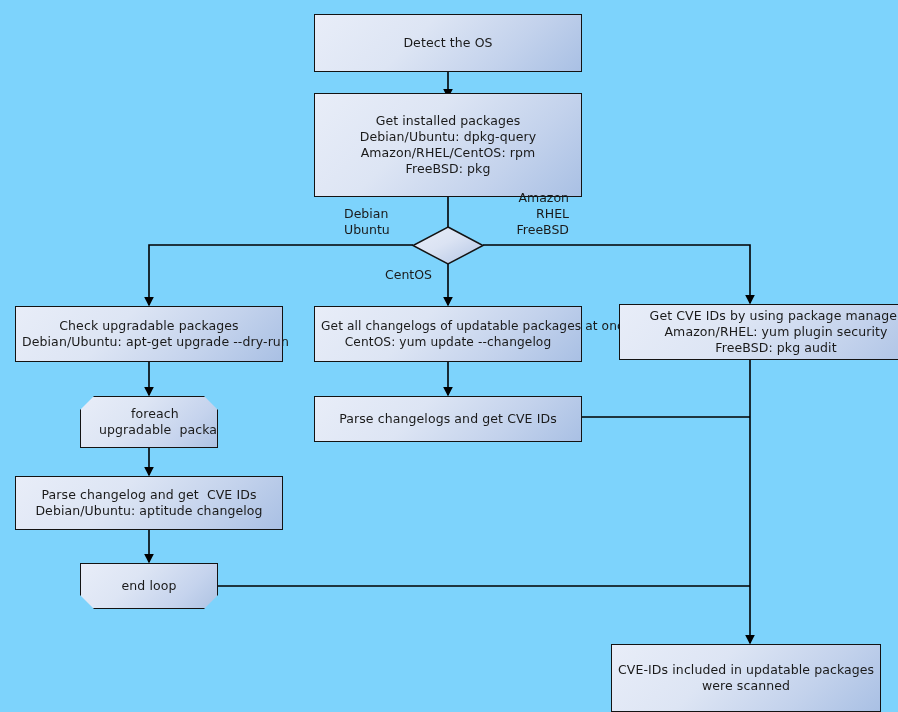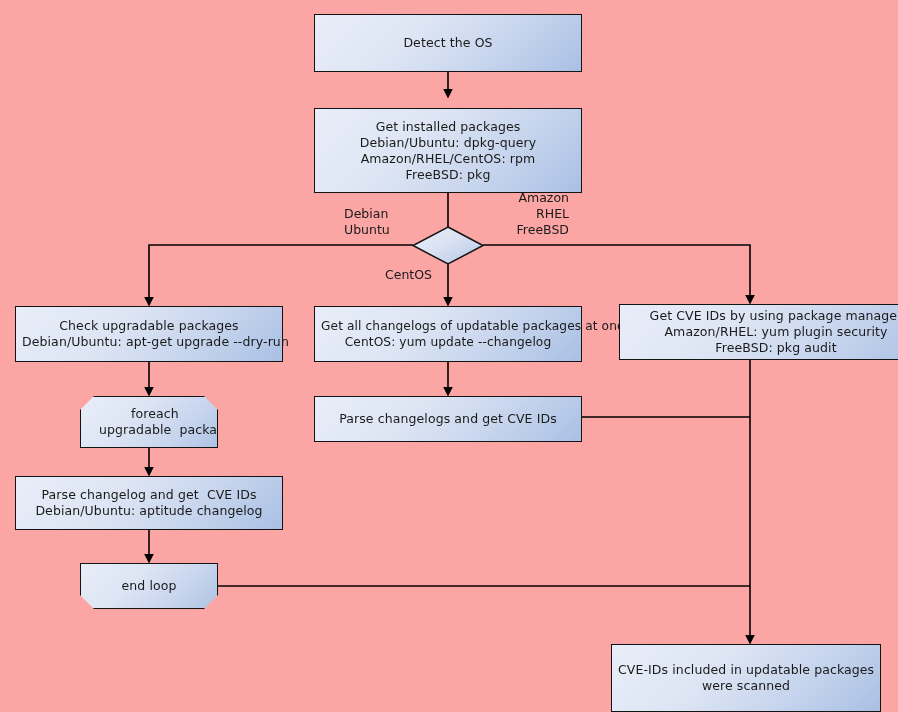--- a/index.html
+++ b/index.html
@@ -4,21 +4,21 @@
 <style>
   html, body {
     margin: 0;
     padding: 0;
     background: #ffffff;
   }
   #canvas {
     position: relative;
     width: 898px;
     height: 712px;
-    background: #fca5a5;
+    background: #7dd3fc;
     font-family: "DejaVu Sans", "Liberation Sans", sans-serif;
     overflow: hidden;
   }
   svg.edges {
     position: absolute;
     left: 0;
     top: 0;
     width: 898px;
     height: 712px;
     pointer-events: none;
@@ -107,21 +107,21 @@
       <path d="M 582 417 L 750 417"></path>
 
       <path d="M 218 586 L 750 586"></path>
     </g>
   </svg>
 
   <div class="node proc" style="left:314px; top:14px; width:268px; height:58px;">
     <span class="label">Detect the OS</span>
   </div>
 
-  <div class="node proc" style="left:314px; top:108px; width:268px; height:85px;">
+  <div class="node proc" style="left:314px; top:93px; width:268px; height:104px;">
     <span class="label">Get installed packages
 Debian/Ubuntu: dpkg-query
 Amazon/RHEL/CentOS: rpm
 FreeBSD: pkg</span>
   </div>
 
   <svg class="edges" viewBox="0 0 898 712" style="pointer-events:none;">
     <defs>
       <linearGradient id="diamondGrad" x1="0" y1="0" x2="1" y2="1">
         <stop offset="0%" stop-color="#e8edf8"></stop>

